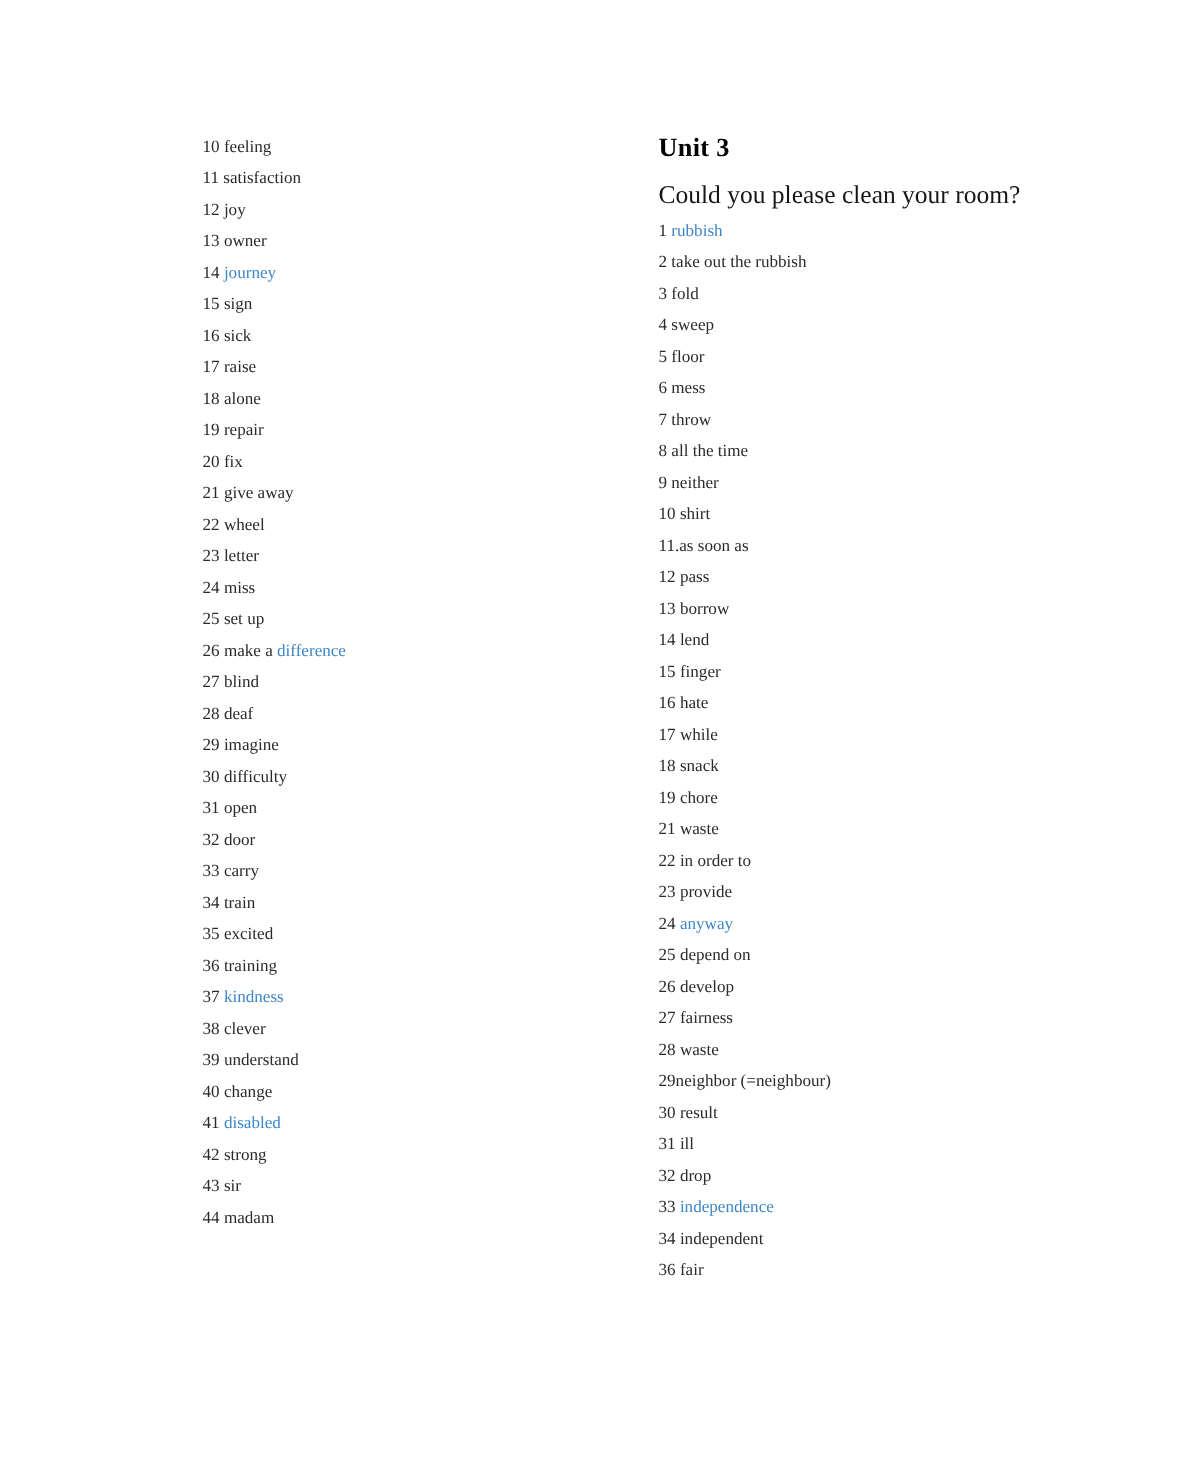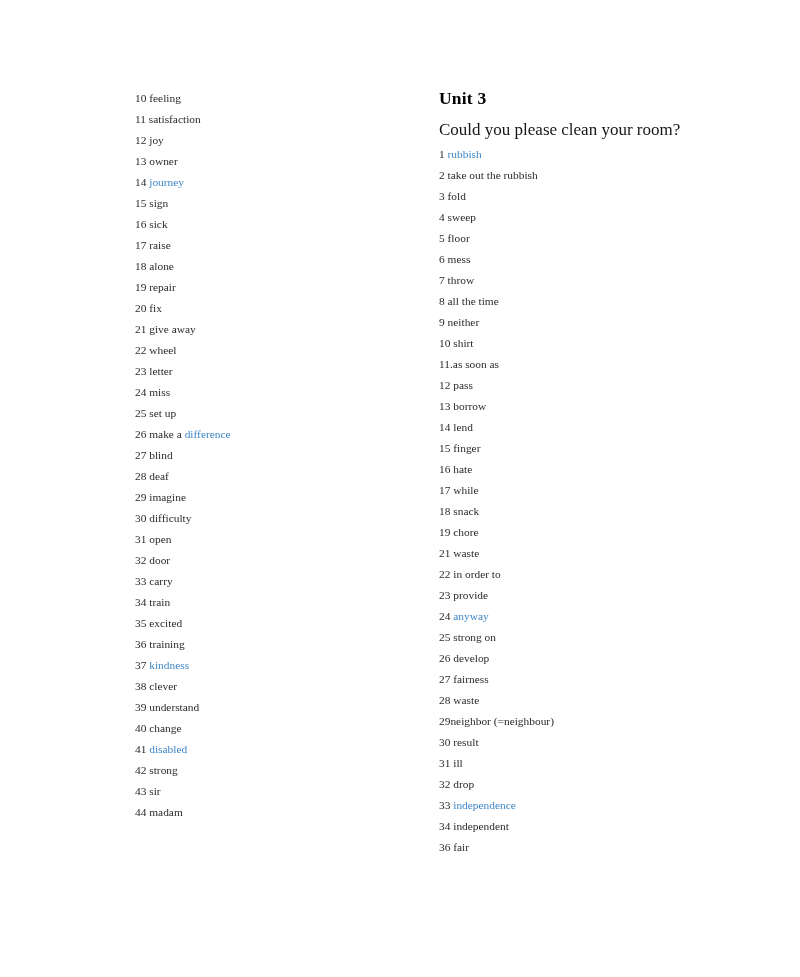--- a/index.html
+++ b/index.html
@@ -128,21 +128,21 @@
         <li class="word-item"><span class="num">14 </span><span class="term">lend</span></li>
         <li class="word-item"><span class="num">15 </span><span class="term">finger</span></li>
         <li class="word-item"><span class="num">16 </span><span class="term">hate</span></li>
         <li class="word-item"><span class="num">17 </span><span class="term">while</span></li>
         <li class="word-item"><span class="num">18 </span><span class="term">snack</span></li>
         <li class="word-item"><span class="num">19 </span><span class="term">chore</span></li>
         <li class="word-item"><span class="num">21 </span><span class="term">waste</span></li>
         <li class="word-item"><span class="num">22 </span><span class="term">in order to</span></li>
         <li class="word-item"><span class="num">23 </span><span class="term">provide</span></li>
         <li class="word-item is-link"><span class="num">24 </span><span class="term">anyway</span></li>
-        <li class="word-item"><span class="num">25 </span><span class="term">strong on</span></li>
+        <li class="word-item"><span class="num">25 </span><span class="term">depend on</span></li>
         <li class="word-item"><span class="num">26 </span><span class="term">develop</span></li>
         <li class="word-item"><span class="num">27 </span><span class="term">fairness</span></li>
         <li class="word-item"><span class="num">28 </span><span class="term">waste</span></li>
         <li class="word-item"><span class="num">29</span><span class="term">neighbor (=neighbour)</span></li>
         <li class="word-item"><span class="num">30 </span><span class="term">result</span></li>
         <li class="word-item"><span class="num">31 </span><span class="term">ill</span></li>
         <li class="word-item"><span class="num">32 </span><span class="term">drop</span></li>
         <li class="word-item is-link"><span class="num">33 </span><span class="term">independence</span></li>
         <li class="word-item"><span class="num">34 </span><span class="term">independent</span></li>
         <li class="word-item"><span class="num">36 </span><span class="term">fair</span></li>

